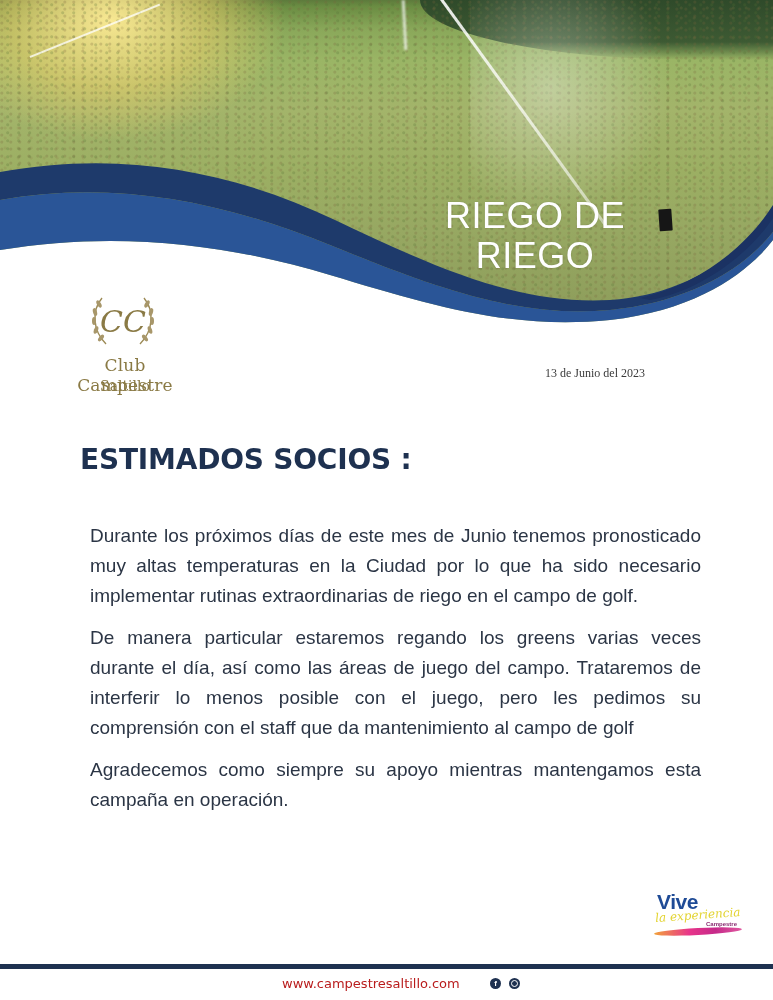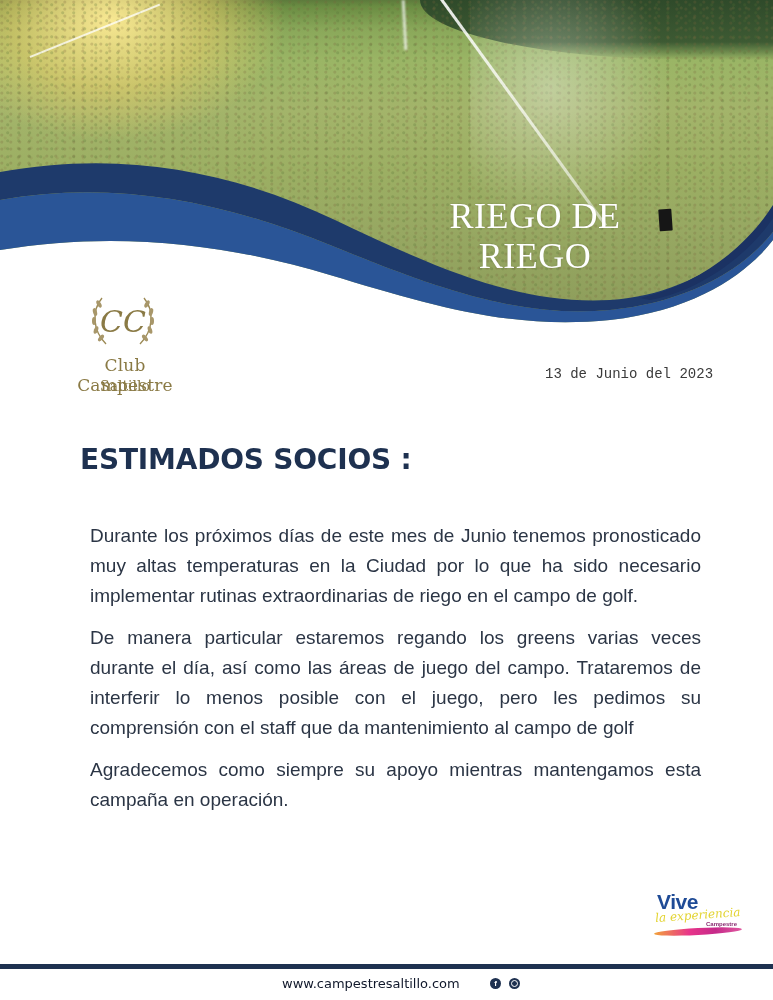--- a/index.html
+++ b/index.html
@@ -36,59 +36,59 @@
     .spray-3 { position:absolute; left: 30px; top: 56px; width: 140px; height: 2px; background: rgba(255,255,255,0.75); transform: rotate(-22deg); transform-origin: left; filter: blur(0.6px); }
     .mist { position:absolute; left: 470px; top: 0; width: 200px; height: 220px; background: radial-gradient(ellipse at 40% 40%, rgba(255,255,255,0.35), rgba(255,255,255,0) 70%); }
     .sprinkler-head {
       position: absolute; left: 659px; top: 209px; width: 13px; height: 22px;
       background: #161616; border-radius: 1px; transform: rotate(-4deg);
     }
     .wave-svg { position: absolute; left: 0; top: 0; width: 773px; height: 360px; }
     .hero-title {
       position: absolute; left: 400px; top: 196px; width: 270px;
       text-align: center; color: #ffffff;
-      font-family: Liberation Serif, serif;
+      font-family: Liberation Sans, sans-serif;
       font-weight: 300; font-size: 36px; line-height: 40px; letter-spacing: 0.5px;
       text-shadow: 0 0 2px rgba(0,0,0,0.15);
     }
     .logo { position: absolute; left: 55px; top: 290px; width: 140px; height: 105px; text-align: center; }
     .logo-mark { position: absolute; left: 33px; top: 0; width: 70px; height: 62px; }
     .logo-name {
       position: absolute; left: 0; top: 65px; width: 140px; 
       font-family: "DejaVu Serif", "Liberation Serif", serif; color: #8a7a45;
       font-size: 17px; letter-spacing: 0.2px;
     }
     .logo-city {
       position: absolute; left: 0; top: 88px; width: 140px; text-align: center;
       font-family: "DejaVu Serif", "Liberation Serif", serif; color: #8a7a45; font-size: 14px;
     }
     .date {
-      position: absolute; left: 545px; top: 366px; font-size: 14px; color: #3a3a3a;
-      font-family: Liberation Mono, monospace;
+      position: absolute; left: 545px; top: 366px; font-size: 12px; color: #3a3a3a;
+      font-family: Liberation Serif, serif;
     }
     .heading {
       position: absolute; left: 80px; top: 443px; font-size: 28px; font-weight: bold;
       color: #1e3150; letter-spacing: -0.2px;
       font-family: "DejaVu Sans", "Liberation Sans", sans-serif;
     }
     .body-text {
       position: absolute; left: 78px; top: 509px; width: 635px;
       font-size: 19px; line-height: 30px; color: #2b3545; text-align: justify;
       font-family: "Liberation Sans", sans-serif;
     }
     .body-text p { margin: 12px; }
     .body-text p.last { text-align-last: left; }
     .vive { position: absolute; left: 650px; top: 890px; width: 100px; height: 52px; }
     .vive-word { position: absolute; left: 7px; top: 0; font-size: 21px; font-weight: bold; color: #1f4b96; font-family: "Liberation Sans", sans-serif; letter-spacing: -0.5px; }
     .vive-exp { position: absolute; left: 5px; top: 18px; font-size: 12px; font-style: italic; color: #e3d433; font-family: "DejaVu Serif", "Liberation Serif", serif; transform: rotate(-4deg); white-space: nowrap; }
     .vive-sub { position: absolute; left: 56px; top: 31px; font-size: 6px; font-weight: bold; color: #8a2a70; font-family: "Liberation Sans", sans-serif; }
     .vive-stroke { position: absolute; left: 4px; top: 38px; width: 88px; height: 7px; border-radius: 50%; background: linear-gradient(90deg, #f2a23a, #e8358a 40%, #c52a8a 70%, #e05aa0); transform: rotate(-3deg); }
     .footer-rule { position: absolute; left: 0; top: 964px; width: 773px; height: 5px; background: #1e3150; }
     .footer-url {
-      position: absolute; left: 282px; top: 976px; font-size: 13px; color: #0f172a;
+      position: absolute; left: 282px; top: 976px; font-size: 13px; color: #b91c1c;
       font-family: "DejaVu Sans", "Liberation Sans", sans-serif;
     }
     .social-icon {
       position: absolute; top: 978px; width: 11px; height: 11px; border-radius: 50%;
       background: #1e3150; color: #fff; font-size: 8px; line-height: 11px; text-align: center;
       font-family: "Liberation Sans", sans-serif; font-weight: bold;
     }
     .fb { left: 490px; }
     .ig { left: 509px; }
     .ig-inner { position:absolute; left: 2px; top: 2px; width: 5px; height: 5px; border: 1px solid #fff; border-radius: 50%; }

